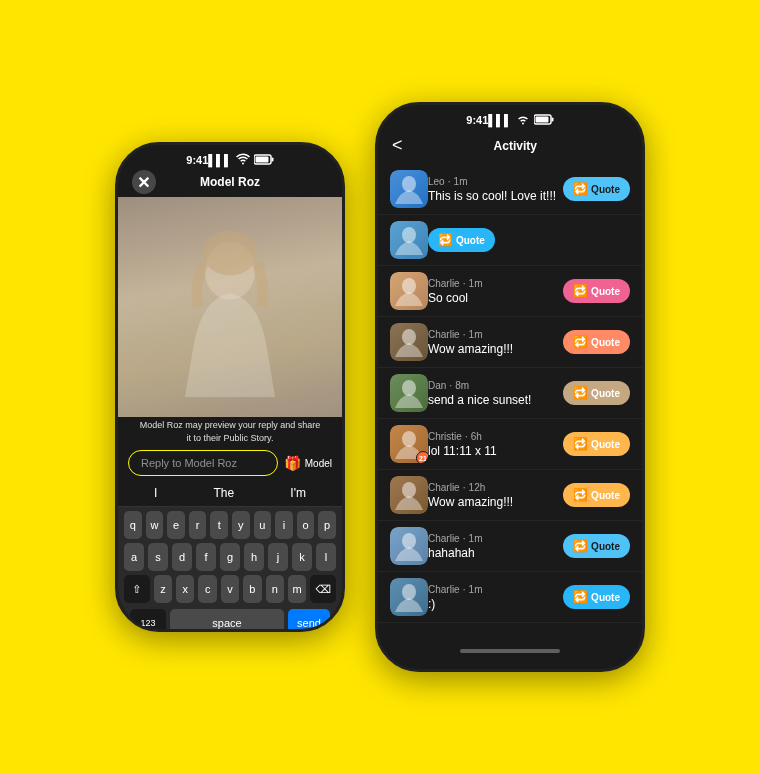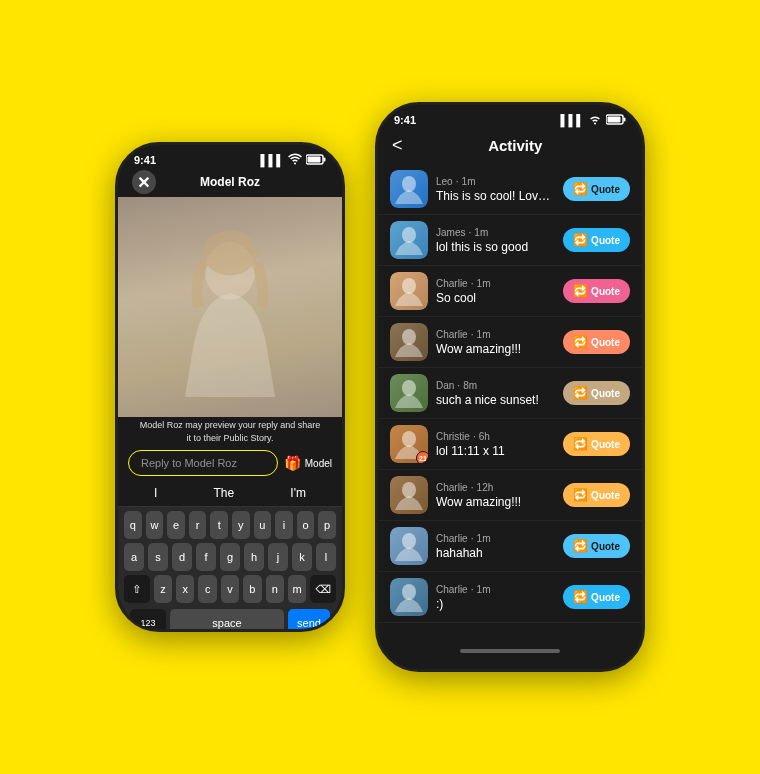--- a/index.html
+++ b/index.html
@@ -31,21 +31,21 @@
     }
     .phone-right {
       width: 270px;
       height: 570px;
       background: #1a1a1a;
     }
 
     
     .status-bar {
       display: flex;
-      justify-content: space-between;
+      justify-content: center;
       align-items: center;
       padding: 8px 16px 4px;
       color: white;
       font-size: 11px;
       font-weight: 600;
     }
     .status-icons {
       display: flex;
       gap: 4px;
       align-items: center;
@@ -230,33 +230,32 @@
     }
     .back-arrow {
       color: white;
       font-size: 18px;
       cursor: pointer;
     }
     .right-title {
       flex: 1;
       text-align: center;
       color: white;
-      font-size: 15px;
+      font-size: 12px;
       font-weight: 600;
     }
 
     .activity-list {
       overflow-y: auto;
       height: calc(100% - 85px);
     }
     .activity-item {
       display: flex;
       align-items: center;
       padding: 6px 12px;
-      gap: 8px;
       border-bottom: 1px solid rgba(255,255,255,0.05);
     }
     .activity-avatar {
       width: 38px;
       height: 38px;
       border-radius: 8px;
       flex-shrink: 0;
       overflow: hidden;
       position: relative;
     }
@@ -487,24 +486,20 @@
             <stop offset="0%" style="stop-color:#5BA3D0"></stop>
             <stop offset="100%" style="stop-color:#3A82B8"></stop>
           </linearGradient>
         </defs>
         <rect width="38" height="38" rx="8" fill="url(#av1)"></rect>
         <ellipse cx="19" cy="14" rx="7" ry="8" fill="rgba(255,255,255,0.5)"></ellipse>
         <path d="M5 34 Q10 22 19 20 Q28 22 33 34" fill="rgba(255,255,255,0.4)"></path>
       </svg>
       
     </div>
-    <div class="activity-content">
-      <div class="activity-name-time">James · 1m</div>
-      <div class="activity-message">lol this is so good</div>
-    </div>
     <div class="quote-btn quote-blue2">
       <span class="quote-icon">🔁</span>
       <span>Quote</span>
     </div>
   </div>
       <div class="activity-item">
     <div class="activity-avatar">
       <svg width="38" height="38" viewBox="0 0 38 38">
         <defs>
           <linearGradient id="av2" x1="0%" y1="0%" x2="100%" y2="100%">
@@ -561,21 +556,21 @@
           </linearGradient>
         </defs>
         <rect width="38" height="38" rx="8" fill="url(#av4)"></rect>
         <ellipse cx="19" cy="14" rx="7" ry="8" fill="rgba(255,255,255,0.5)"></ellipse>
         <path d="M5 34 Q10 22 19 20 Q28 22 33 34" fill="rgba(255,255,255,0.4)"></path>
       </svg>
       
     </div>
     <div class="activity-content">
       <div class="activity-name-time">Dan · 8m</div>
-      <div class="activity-message">such a nice sunset!</div>
+      <div class="activity-message">send a nice sunset!</div>
     </div>
     <div class="quote-btn quote-tan">
       <span class="quote-icon">🔁</span>
       <span>Quote</span>
     </div>
   </div>
       <div class="activity-item">
     <div class="activity-avatar">
       <svg width="38" height="38" viewBox="0 0 38 38">
         <defs>

